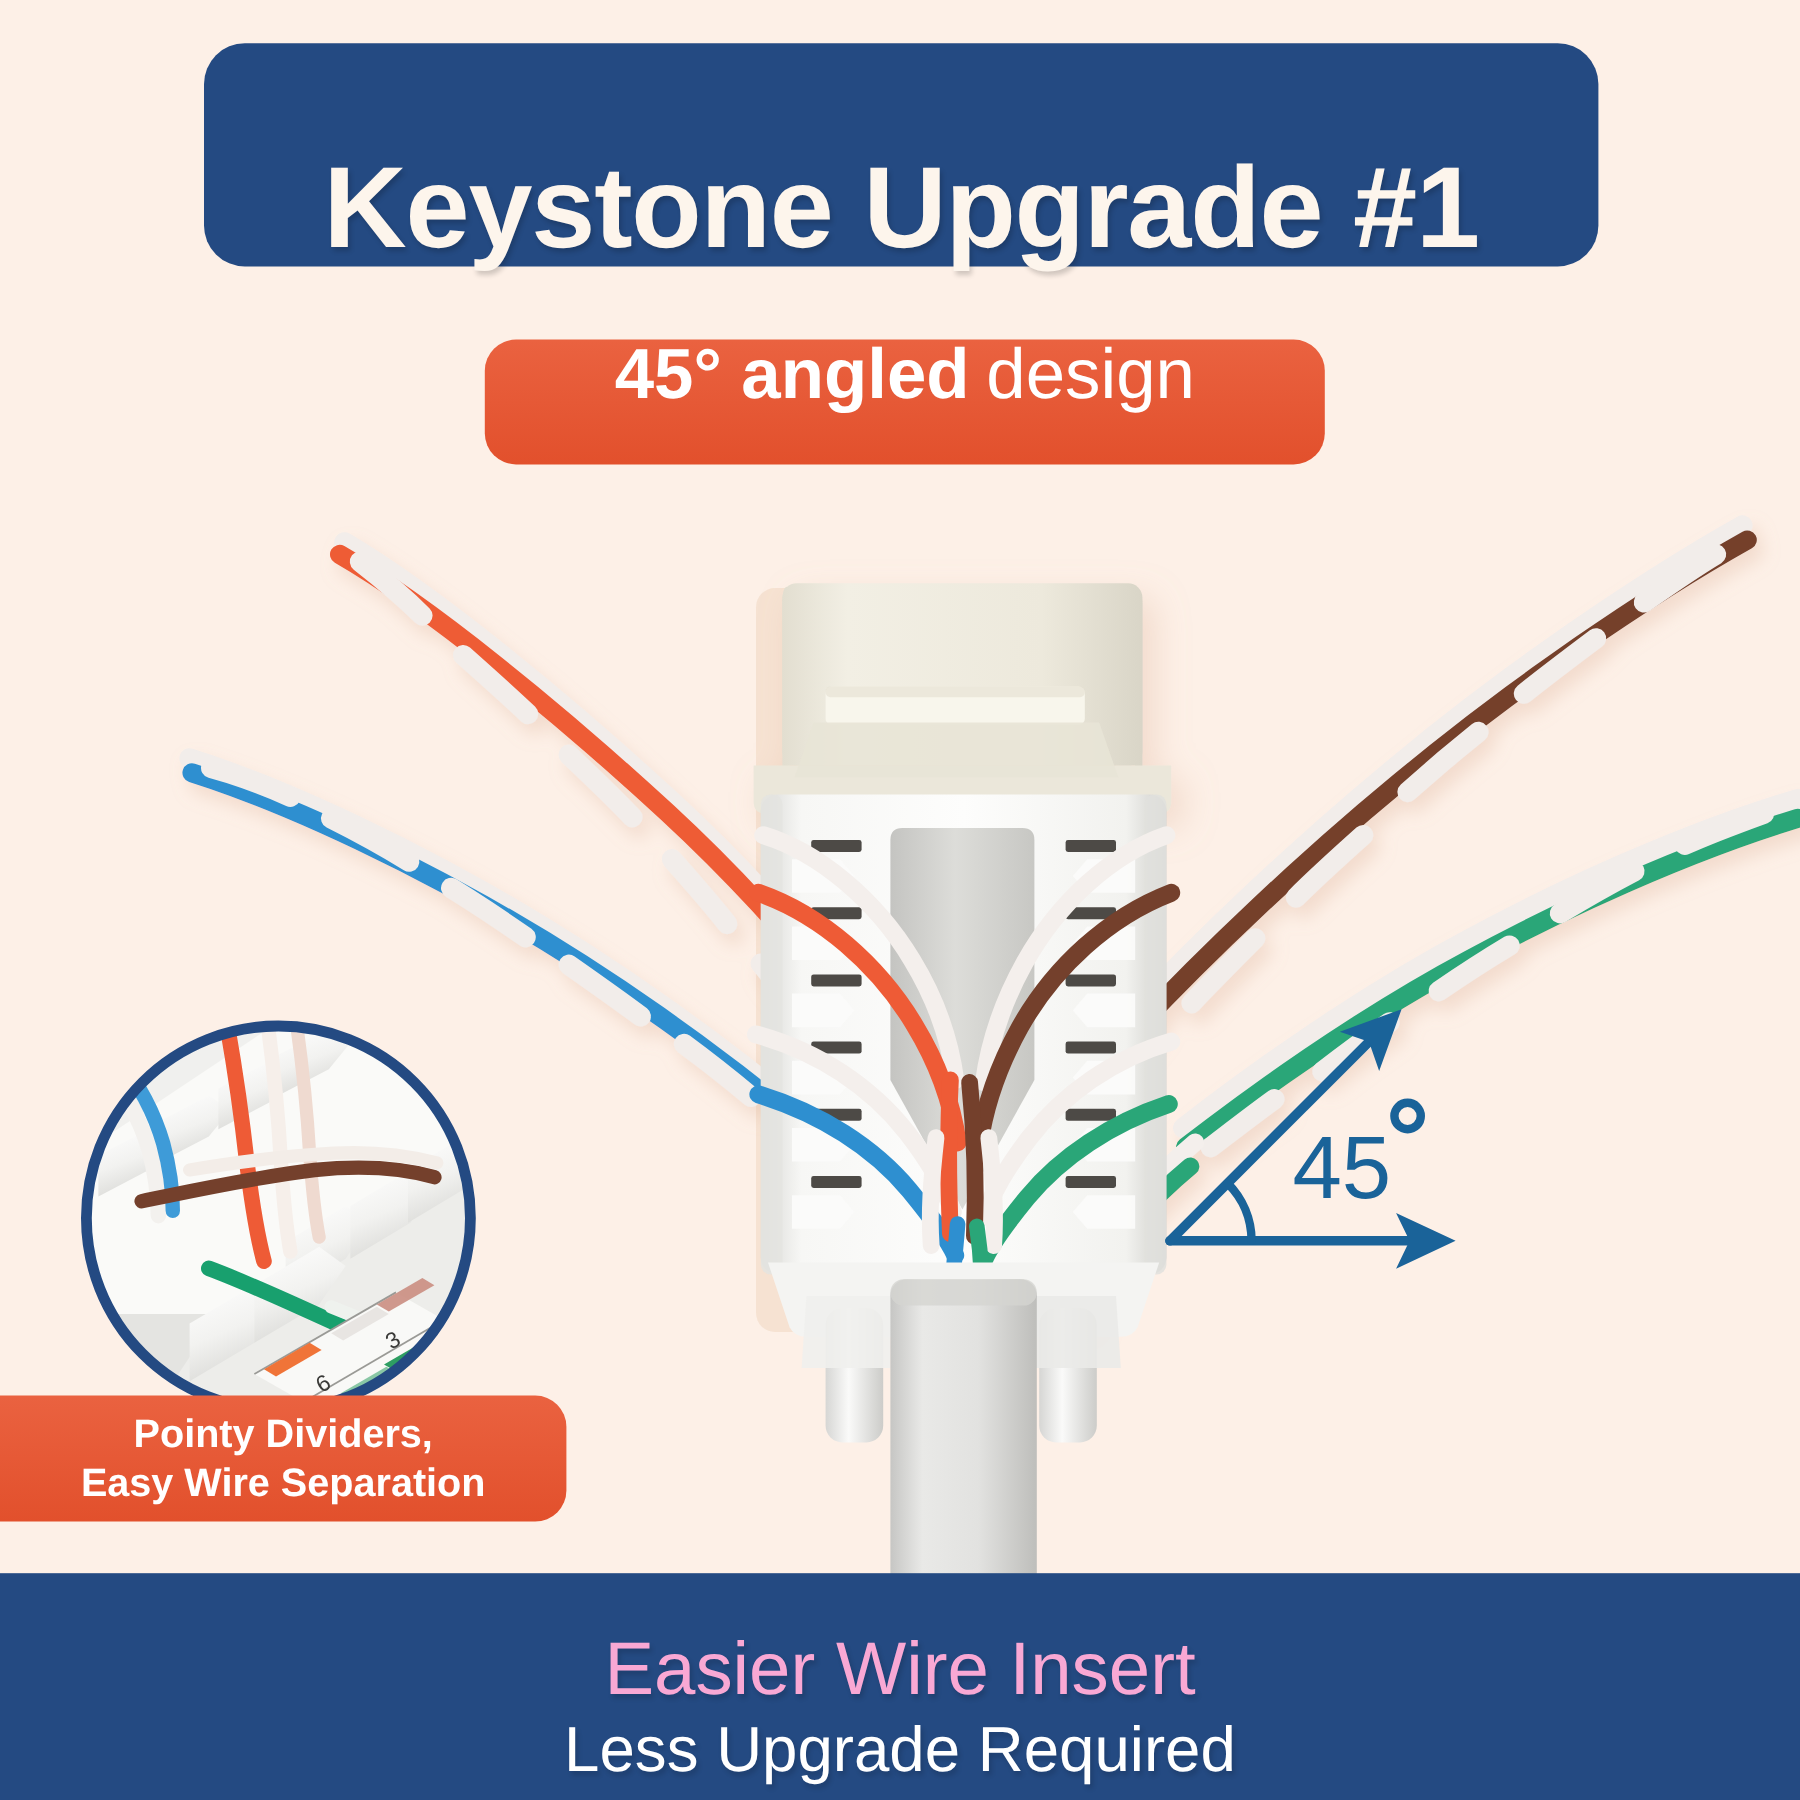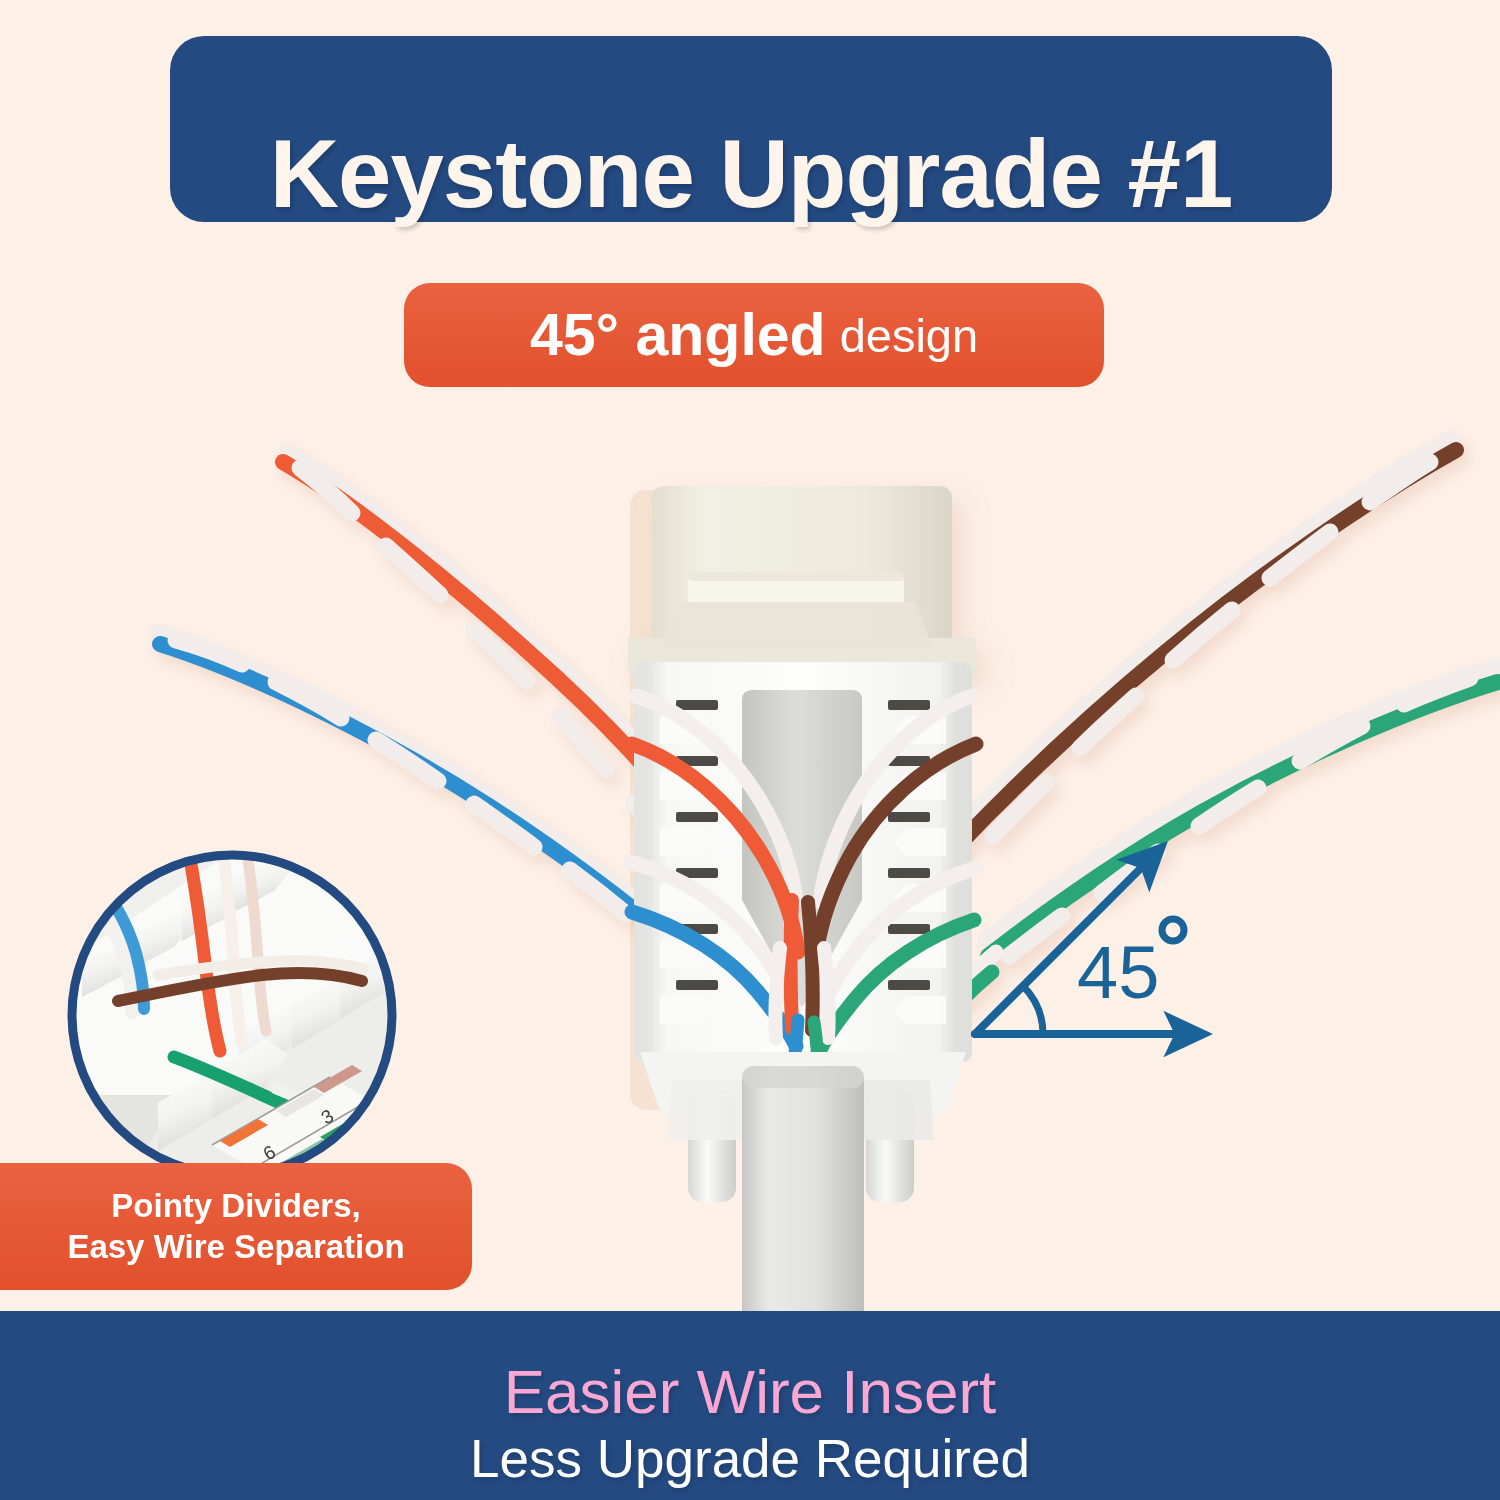--- a/index.html
+++ b/index.html
@@ -42,34 +42,34 @@
   
   .angle-badge {
     position: absolute;
     left: 404px;
     top: 283px;
     width: 700px;
     height: 104px;
     background: linear-gradient(180deg, #EA6240 0%, #E2502C 100%);
     border-radius: 26px;
     display: flex;
-    align-items: center;
+    align-items: flex-start;
     justify-content: center;
     gap: 14px;
   }
   .angle-badge .strong {
     color: #FFFFFF;
     font-size: 59px;
     font-weight: 700;
     line-height: 1;
     white-space: nowrap;
   }
   .angle-badge .light {
     color: #FFFFFF;
-    font-size: 47px;
+    font-size: 59px;
     font-weight: 400;
     line-height: 1;
     white-space: nowrap;
   }
 
   
   .hero {
     position: absolute;
     left: 0;
     top: 400px;
@@ -87,21 +87,21 @@
     height: 340px;
   }
   .inset-wrap svg { display: block; border-radius: 50%; }
 
   
   .inset-caption {
     position: absolute;
     left: 0px;
     top: 1163px;
     width: 472px;
-    height: 127px;
+    height: 105px;
     background: linear-gradient(180deg, #EA6240 0%, #E2502C 100%);
     border-radius: 0 26px 26px 0;
     display: flex;
     flex-direction: column;
     align-items: center;
     justify-content: center;
     text-align: right;
   }
   .inset-caption .cap-line {
     color: #FFFFFF;

